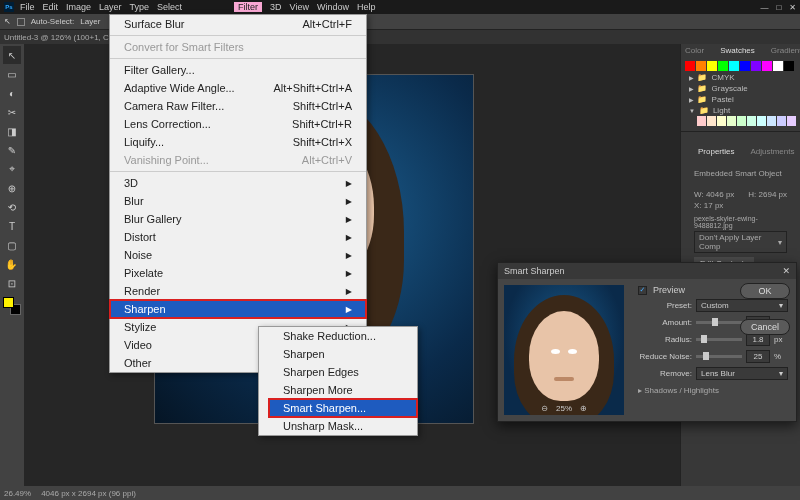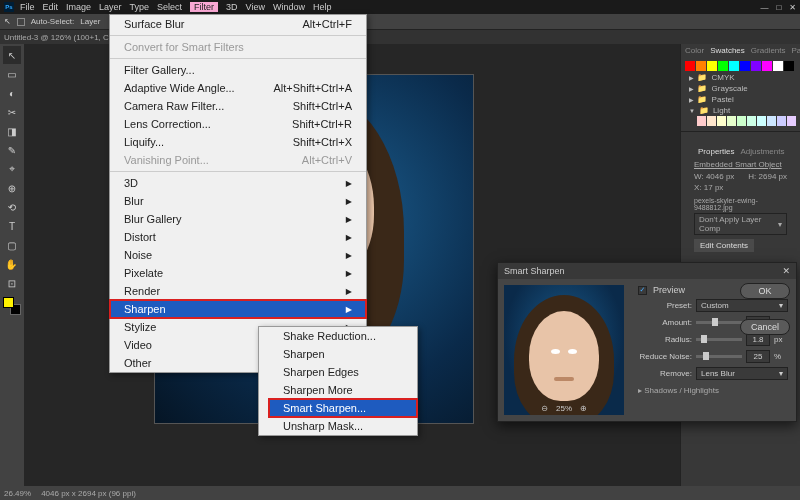--- a/index.html
+++ b/index.html
@@ -28,21 +28,21 @@
 .photo { position: absolute; top: 30px; left: 130px; width: 320px; height: 350px; background: radial-gradient(ellipse at 60% 40%, #1a5a8a 0%, #0a2a4a 60%, #051525 100%); border: 1px solid #555; }
 .face { position: absolute; left: 50%; top: 15%; width: 120px; height: 160px; transform: translateX(-50%); background: #e8c4a8; border-radius: 50% 50% 45% 45%; }
 .hair { position: absolute; left: 50%; top: 5%; width: 180px; height: 280px; transform: translateX(-50%); background: #3a2818; border-radius: 50% 50% 40% 40%; z-index: 0; }
 .face { z-index: 1; }
 .eye { position: absolute; width: 14px; height: 8px; background: #fff; border-radius: 50%; top: 40%; }
 .eye::after { content: ""; position: absolute; width: 6px; height: 6px; background: #3a2818; border-radius: 50%; left: 4px; top: 1px; }
 .eye.l { left: 25%; } .eye.r { right: 25%; }
 .mouth { position: absolute; width: 30px; height: 6px; background: #b86; border-radius: 3px; bottom: 20%; left: 50%; transform: translateX(-50%); }
 
 .panels { width: 120px; background: #383838; display: flex; flex-direction: column; border-left: 1px solid #222; font-size: 8px; }
-.panel-tabs { display: flex; gap: 6px; padding: 2px 4px; color: #888; }
+.panel-tabs { display: flex; gap: 16px; padding: 2px 4px; color: #888; }
 .panel-tabs .active { color: #ddd; }
 .swatches-grid { padding: 4px; }
 .sw-row { display: flex; gap: 1px; margin-bottom: 1px; }
 .sw { width: 10px; height: 10px; }
 .folder-row { display: flex; align-items: center; gap: 4px; padding: 1px 4px; color: #bbb; }
 .folder-row .tri { font-size: 6px; }
 
 .props { padding: 13px; border-top: 1px solid #222; color: #aaa; }
 .props-row { display: flex; justify-content: space-between; padding: 1px 0; }
 .props .btn { background: #4a4a4a; padding: 2px 6px; margin-top: 4px; display: inline-block; color: #ddd; }
@@ -89,21 +89,21 @@
 
 <div class="titlebar">
   <div class="ps">Ps</div>
   <div class="menus">
     <span>File</span>
     <span>Edit</span>
     <span>Image</span>
     <span>Layer</span>
     <span>Type</span>
     <span>Select</span>
-    <span style="background:#f9a8d4;color:#222;padding:0 4px;">Filter</span>
+    <span style="background:#f9a8d4;color:#222;padding:0 4px;margin-left:44px;">Filter</span>
     <span>3D</span>
     <span>View</span>
     <span>Window</span>
     <span>Help</span>
   </div>
   <div class="winctrl">
     <span>—</span>
     <span>□</span>
     <span>✕</span>
   </div>
@@ -203,21 +203,21 @@
           <div class="sw" style="background: rgb(204, 230, 255);"></div>
           <div class="sw" style="background: rgb(204, 204, 255);"></div>
           <div class="sw" style="background: rgb(230, 204, 255);"></div>
         </div>
     </div>
     <div class="props">
       <div class="panel-tabs">
         <span class="active">Properties</span>
         <span>Adjustments</span>
       </div>
-      <div style="margin:2px 0;text-decoration:underline;">Embedded Smart Object</div>
+      <div style="margin:11px 0;">Embedded Smart Object</div>
       <div class="props-row">
           <span><span>W:</span> <span>4046 px</span></span>
           <span><span>H:</span> <span>2694 px</span></span>
         </div>
       <div class="props-row">
           <span><span>X:</span> <span>17 px</span></span>
         </div>
       <div style="margin-top:4px;font-size:7px;">pexels-skyler-ewing-9488812.jpg</div>
       <div class="dropdown" style="margin-top:2px;">
           <span>Don't Apply Layer Comp</span>

